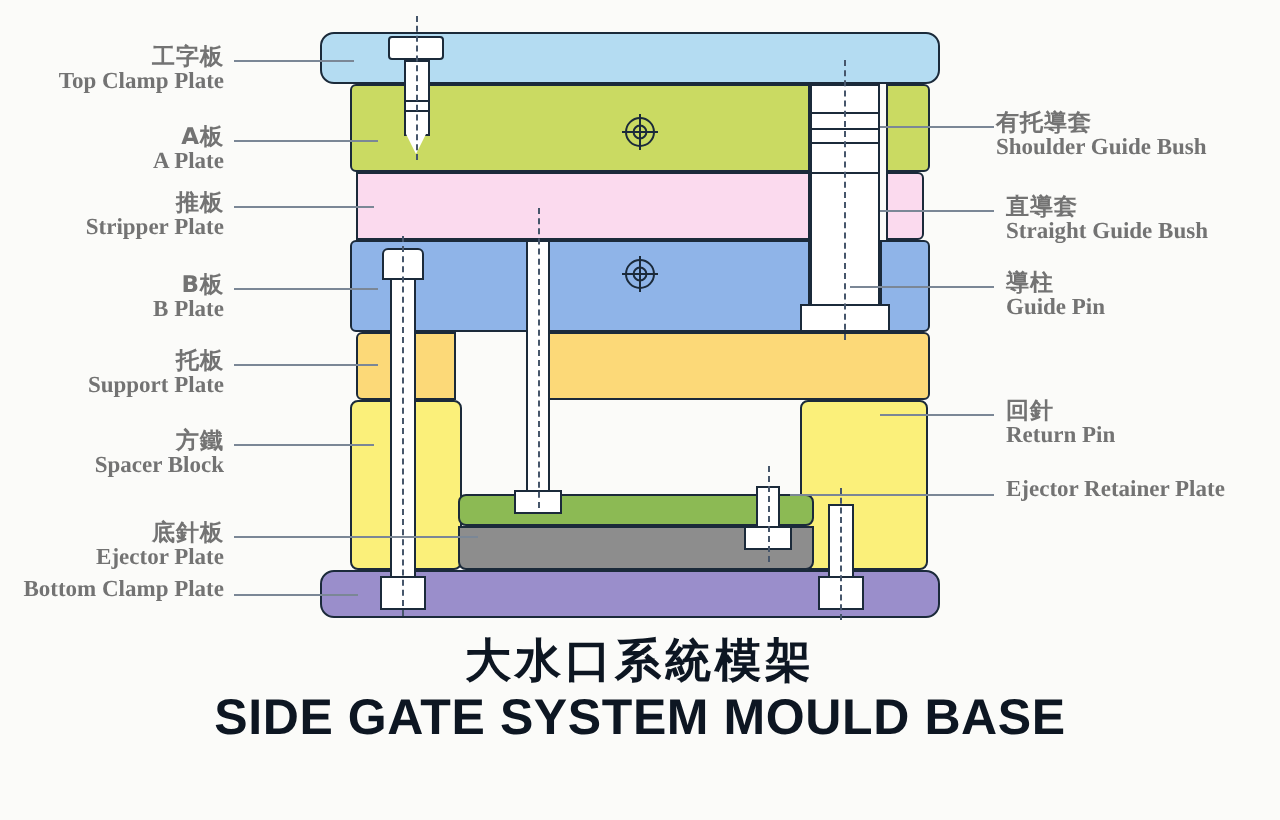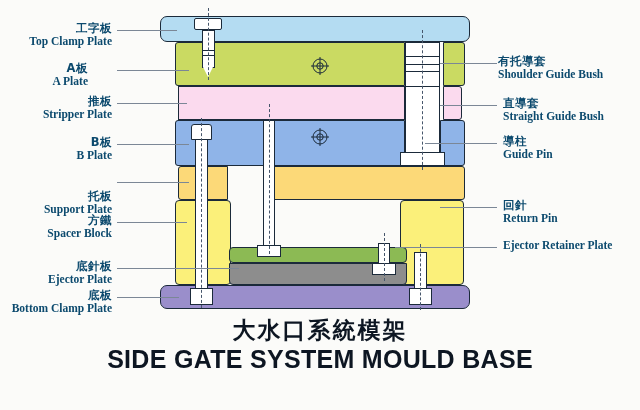--- a/index.html
+++ b/index.html
@@ -7,21 +7,21 @@
   body{
     width:640px;height:410px;
     background:#fbfbf9;
     font-family:"Liberation Serif","DejaVu Serif",serif;
     overflow:hidden;
     position:relative;
   }
   #root{position:absolute;inset:0;}
 
   
-  .lbl{position:absolute;white-space:nowrap;color:#0c4a6e;}
+  .lbl{position:absolute;white-space:nowrap;color:#737373;}
   .lbl .cn{font-weight:bold;font-size:11.5px;line-height:12.5px;letter-spacing:.5px;
            font-family:"DejaVu Sans","Liberation Sans",sans-serif;}
   .lbl .en{font-weight:bold;font-size:11.5px;line-height:12.5px;
            font-family:"Liberation Serif","DejaVu Serif",serif;}
   .lbl.left{text-align:right;}
   .lbl.right{text-align:left;}
 
   
   .lead{position:absolute;height:0;border-top:1px solid #7b8796;}
 
@@ -152,46 +152,45 @@
   <div class="lead" style="left:440px;top:63px;width:57px;"></div>
   <div class="lead" style="left:440px;top:105px;width:57px;"></div>
   <div class="lead" style="left:425px;top:143px;width:72px;"></div>
   <div class="lead" style="left:440px;top:207px;width:57px;"></div>
   <div class="lead" style="left:395px;top:247px;width:102px;"></div>
 
   <div class="lbl left" style="right:528px;top:22px;">
     <div class="cn">工字板</div>
     <div class="en">Top Clamp Plate</div>
   </div>
-  <div class="lbl left" style="right:552px;top:62px;">
+  <div class="lbl left" style="right:528px;top:62px;">
     <div class="cn">A板</div>
     <div class="en">A Plate</div>
   </div>
   <div class="lbl left" style="right:528px;top:95px;margin-left:28px;">
     <div class="cn">推板</div>
     <div class="en">Stripper Plate</div>
   </div>
   <div class="lbl left" style="right:528px;top:136px;">
     <div class="cn">B板</div>
     <div class="en">B Plate</div>
   </div>
-  <div class="lbl left" style="right:528px;top:190px;">
+  <div class="lbl left" style="right:528px;top:174px;">
     <div class="cn">托板</div>
     <div class="en">Support Plate</div>
   </div>
   <div class="lbl left" style="right:528px;top:214px;">
     <div class="cn">方鐵</div>
     <div class="en">Spacer Block</div>
   </div>
   <div class="lbl left" style="right:528px;top:260px;">
     <div class="cn">底針板</div>
     <div class="en">Ejector Plate</div>
   </div>
   <div class="lbl left" style="right:528px;top:289px;">
-    <div class="cn">底板</div>
     <div class="en">Bottom Clamp Plate</div>
   </div>
 
   <div class="lbl right" style="left:498px;top:55px;">
     <div class="cn">有托導套</div>
     <div class="en">Shoulder Guide Bush</div>
   </div>
   <div class="lbl right" style="left:503px;top:97px;">
     <div class="cn">直導套</div>
     <div class="en">Straight Guide Bush</div>

